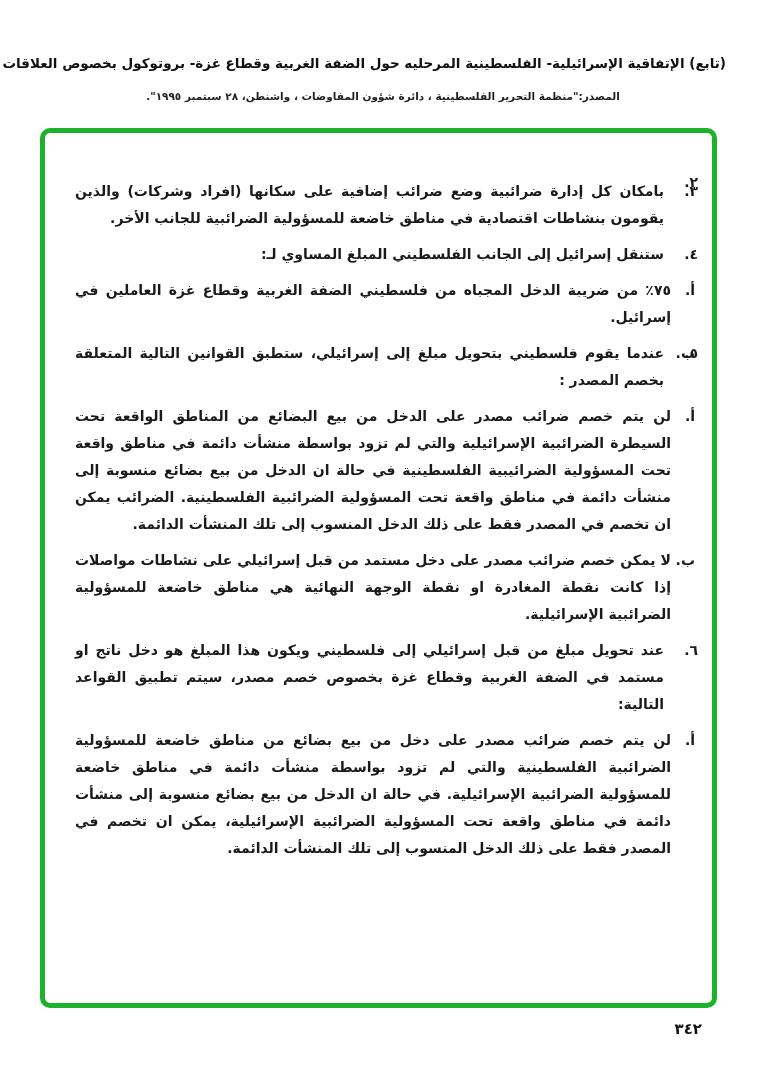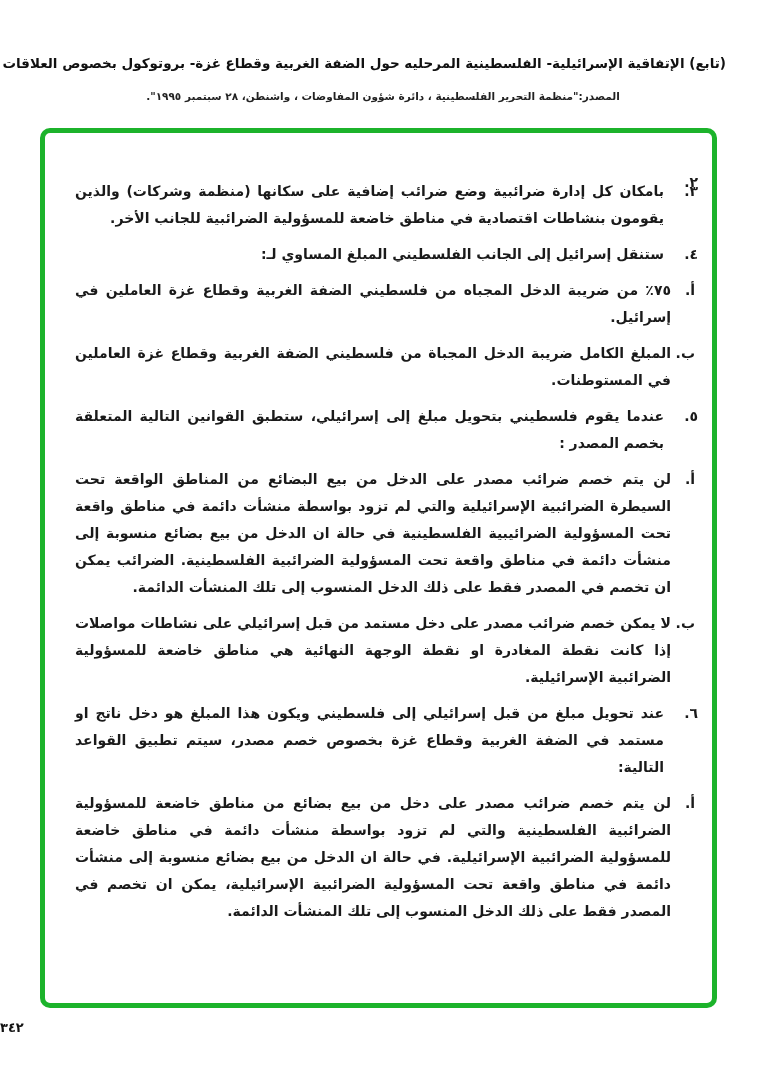--- a/index.html
+++ b/index.html
@@ -76,43 +76,43 @@
   .subclause > .marker {
     position: absolute;
     right: 3px; top: 0;
     white-space: nowrap;
   }
   .page-number {
     position: absolute;
     top: 1020px;
     left: 0;
     width: 702px;
-    text-align: left;
-    font-size: 13px;
+    text-align: right;
+    font-size: 15px;
     font-weight: bold;
     letter-spacing: 6px;
     color: #111;
   }
 </style>
 </head>
 <body>
 
 <div class="page">
 
   <div class="title-line">(تابع) الإتفاقية الإسرائيلية- الفلسطينية المرحليه حول الضفة الغربية وقطاع غزة- بروتوكول بخصوص العلاقات الاقتصادية</div>
 
   <div class="source-line">المصدر:"منظمة التحرير الفلسطينية ، دائرة شؤون المفاوضات ، واشنطن، ٢٨ سبتمبر ١٩٩٥".</div>
 
   <div class="green-frame">
     <div class="doc-list" id="doc-list">
         <div class="clause"><span class="marker">٢.</span></div>
-        <div class="clause"><span class="marker">٣.</span><span>بامكان كل إدارة ضرائبية وضع ضرائب إضافية على سكانها (منظمة وشركات) والذين يقومون بنشاطات اقتصادية في مناطق خاضعة للمسؤولية الضرائبية للجانب الأخر.</span></div>
+        <div class="clause"><span class="marker">٣.</span><span>بامكان كل إدارة ضرائبية وضع ضرائب إضافية على سكانها (افراد وشركات) والذين يقومون بنشاطات اقتصادية في مناطق خاضعة للمسؤولية الضرائبية للجانب الأخر.</span></div>
         <div class="clause"><span class="marker">٤.</span><span>ستنقل إسرائيل إلى الجانب الفلسطيني المبلغ المساوي لـ:</span></div>
         <div class="subclause"><span class="marker">أ.</span><span>٧٥٪ من ضريبة الدخل المجباه من فلسطيني الضفة الغربية وقطاع غزة العاملين في إسرائيل.</span></div>
-        <div class="subclause"><span class="marker">ب.</span><span>المبلغ الكامل ضريبة الدخل المجباة من فلسطيني الضفة الغربية وقطاع غزة العاملين في المستوطنات.</span></div>
+        <div class="subclause"><span class="marker">ب.</span></div>
         <div class="clause"><span class="marker">٥.</span><span>عندما يقوم فلسطيني بتحويل مبلغ إلى إسرائيلي، ستطبق القوانين التالية المتعلقة بخصم المصدر :</span></div>
         <div class="subclause"><span class="marker">أ.</span><span>لن يتم خصم ضرائب مصدر على الدخل من بيع البضائع من المناطق الواقعة تحت السيطرة الضرائبية الإسرائيلية والتي لم تزود بواسطة منشأت دائمة في مناطق واقعة تحت المسؤولية الضرائيبية الفلسطينية في حالة ان الدخل من بيع بضائع منسوبة إلى منشأت دائمة في مناطق واقعة تحت المسؤولية الضرائبية الفلسطينية. الضرائب يمكن ان تخصم في المصدر فقط على ذلك الدخل المنسوب إلى تلك المنشأت الدائمة.</span></div>
         <div class="subclause"><span class="marker">ب.</span><span>لا يمكن خصم ضرائب مصدر على دخل مستمد من قبل إسرائيلي على نشاطات مواصلات إذا كانت نقطة المغادرة او نقطة الوجهة النهائية هي مناطق خاضعة للمسؤولية الضرائبية الإسرائيلية.</span></div>
         <div class="clause"><span class="marker">٦.</span><span>عند تحويل مبلغ من قبل إسرائيلي إلى فلسطيني ويكون هذا المبلغ هو دخل ناتج او مستمد في الضفة الغربية وقطاع غزة بخصوص خصم مصدر، سيتم تطبيق القواعد التالية:</span></div>
         <div class="subclause"><span class="marker">أ.</span><span>لن يتم خصم ضرائب مصدر على دخل من بيع بضائع من مناطق خاضعة للمسؤولية الضرائبية الفلسطينية والتي لم تزود بواسطة منشأت دائمة في مناطق خاضعة للمسؤولية الضرائبية الإسرائيلية. في حالة ان الدخل من بيع بضائع منسوبة إلى منشأت دائمة في مناطق واقعة تحت المسؤولية الضرائبية الإسرائيلية، يمكن ان تخصم في المصدر فقط على ذلك الدخل المنسوب إلى تلك المنشأت الدائمة.</span></div>
       </div>
   </div>
 
   <div class="page-number">٣٤٢</div>
 

